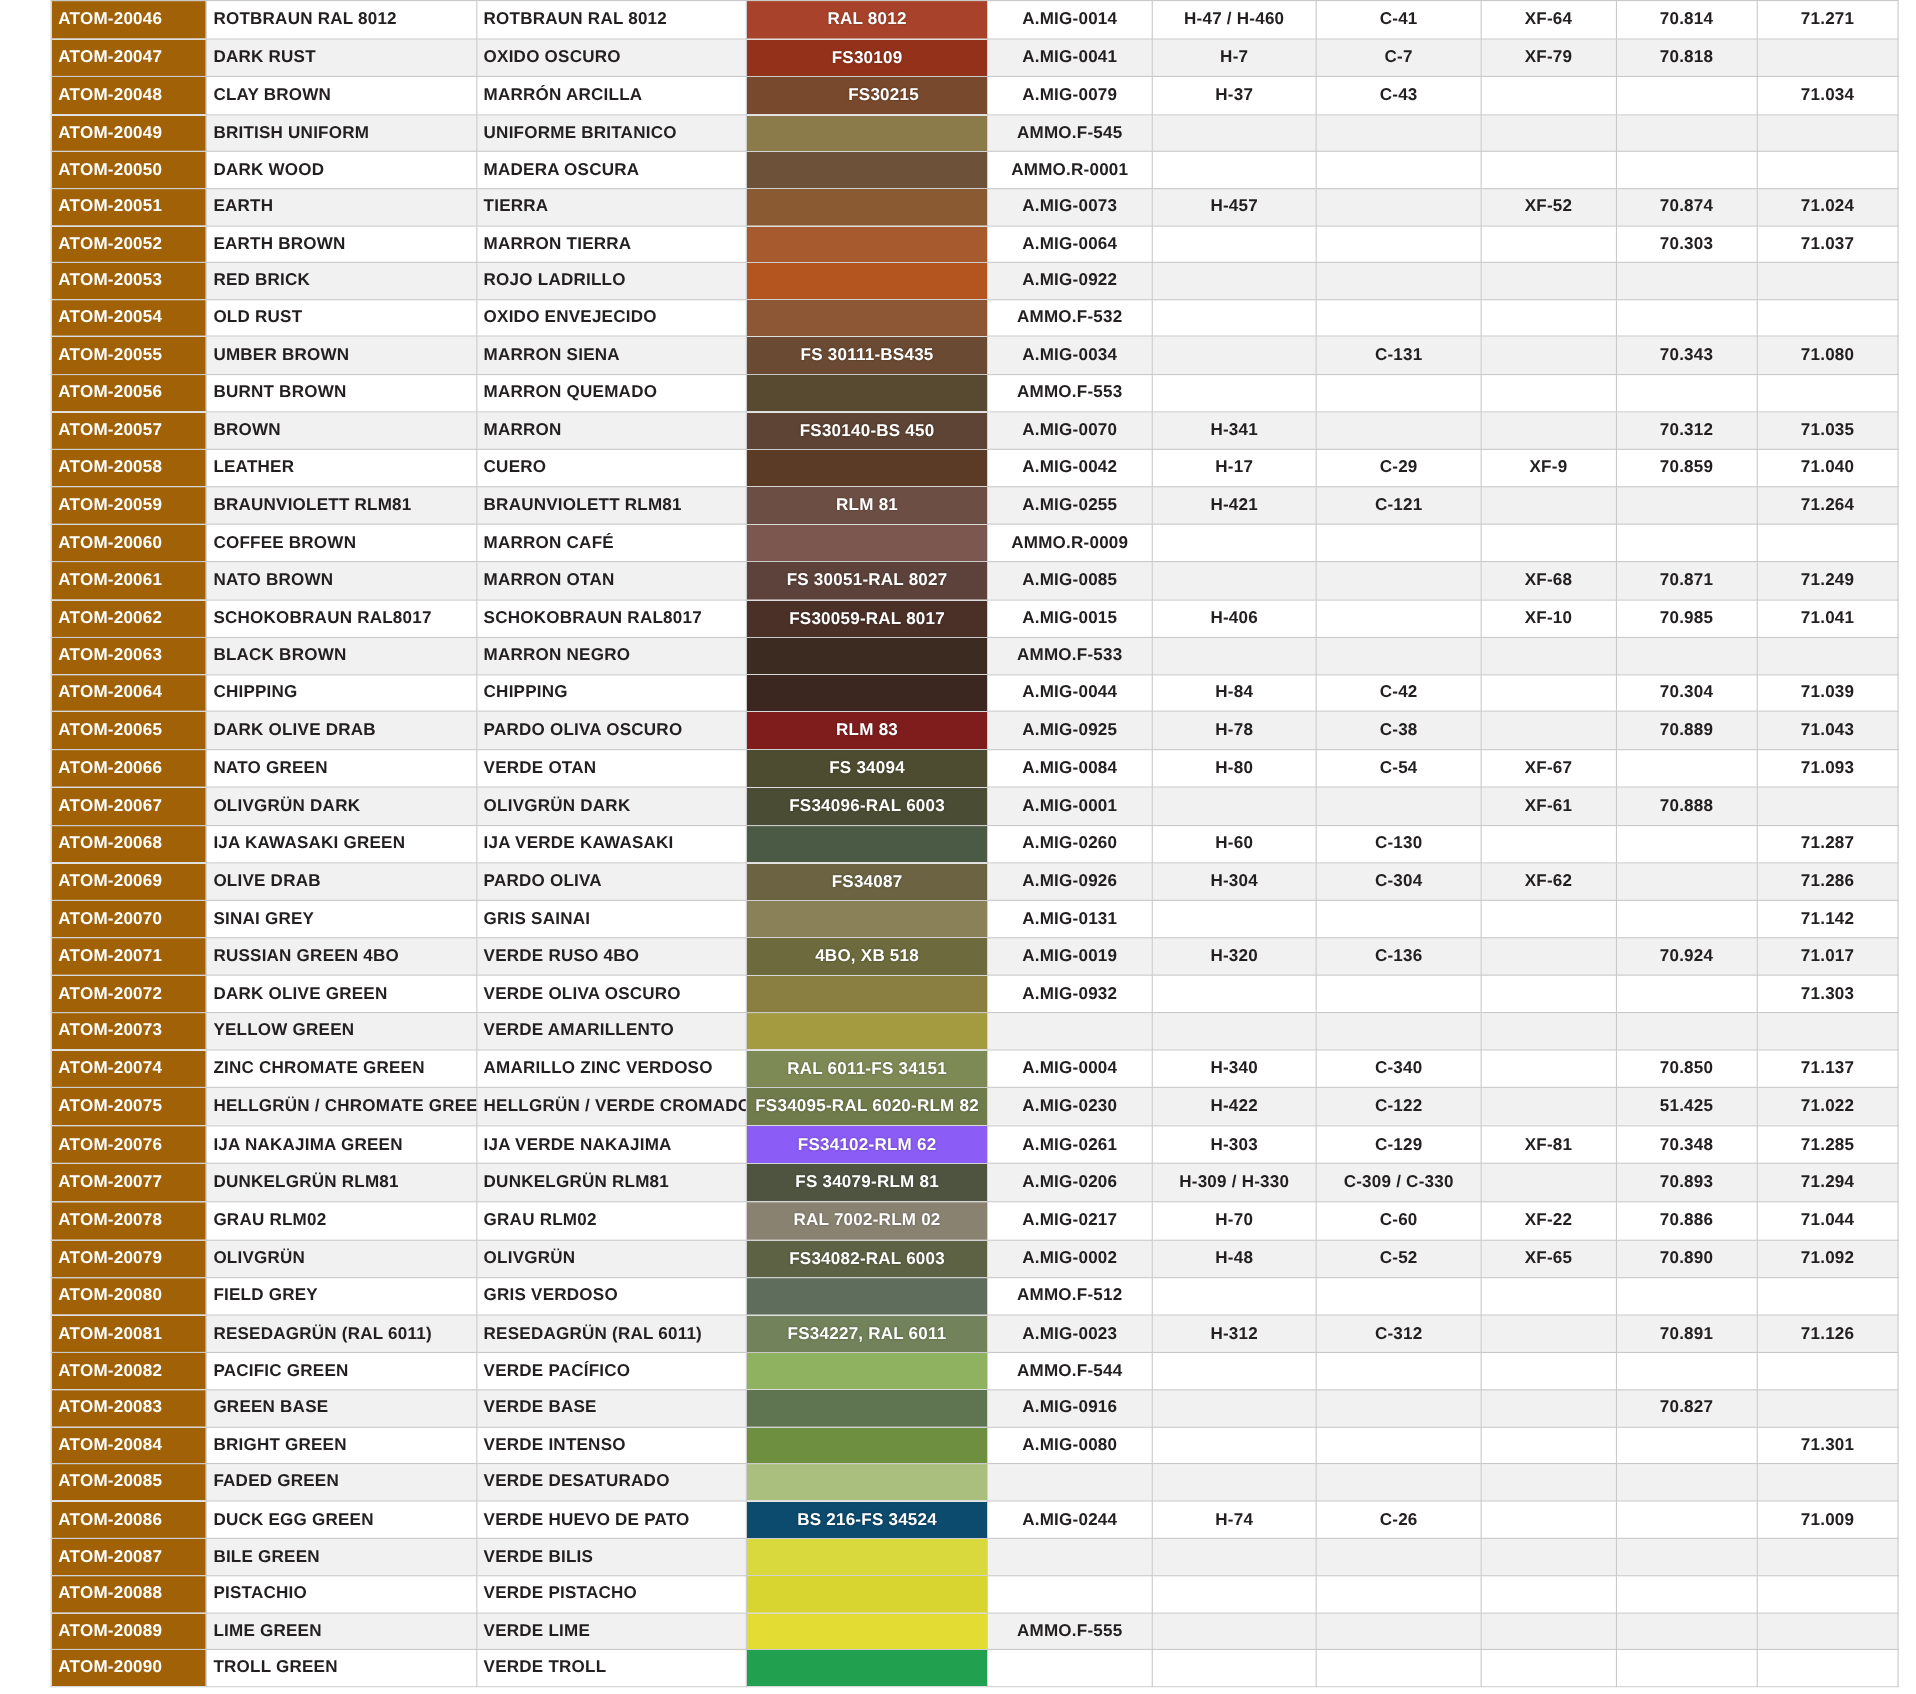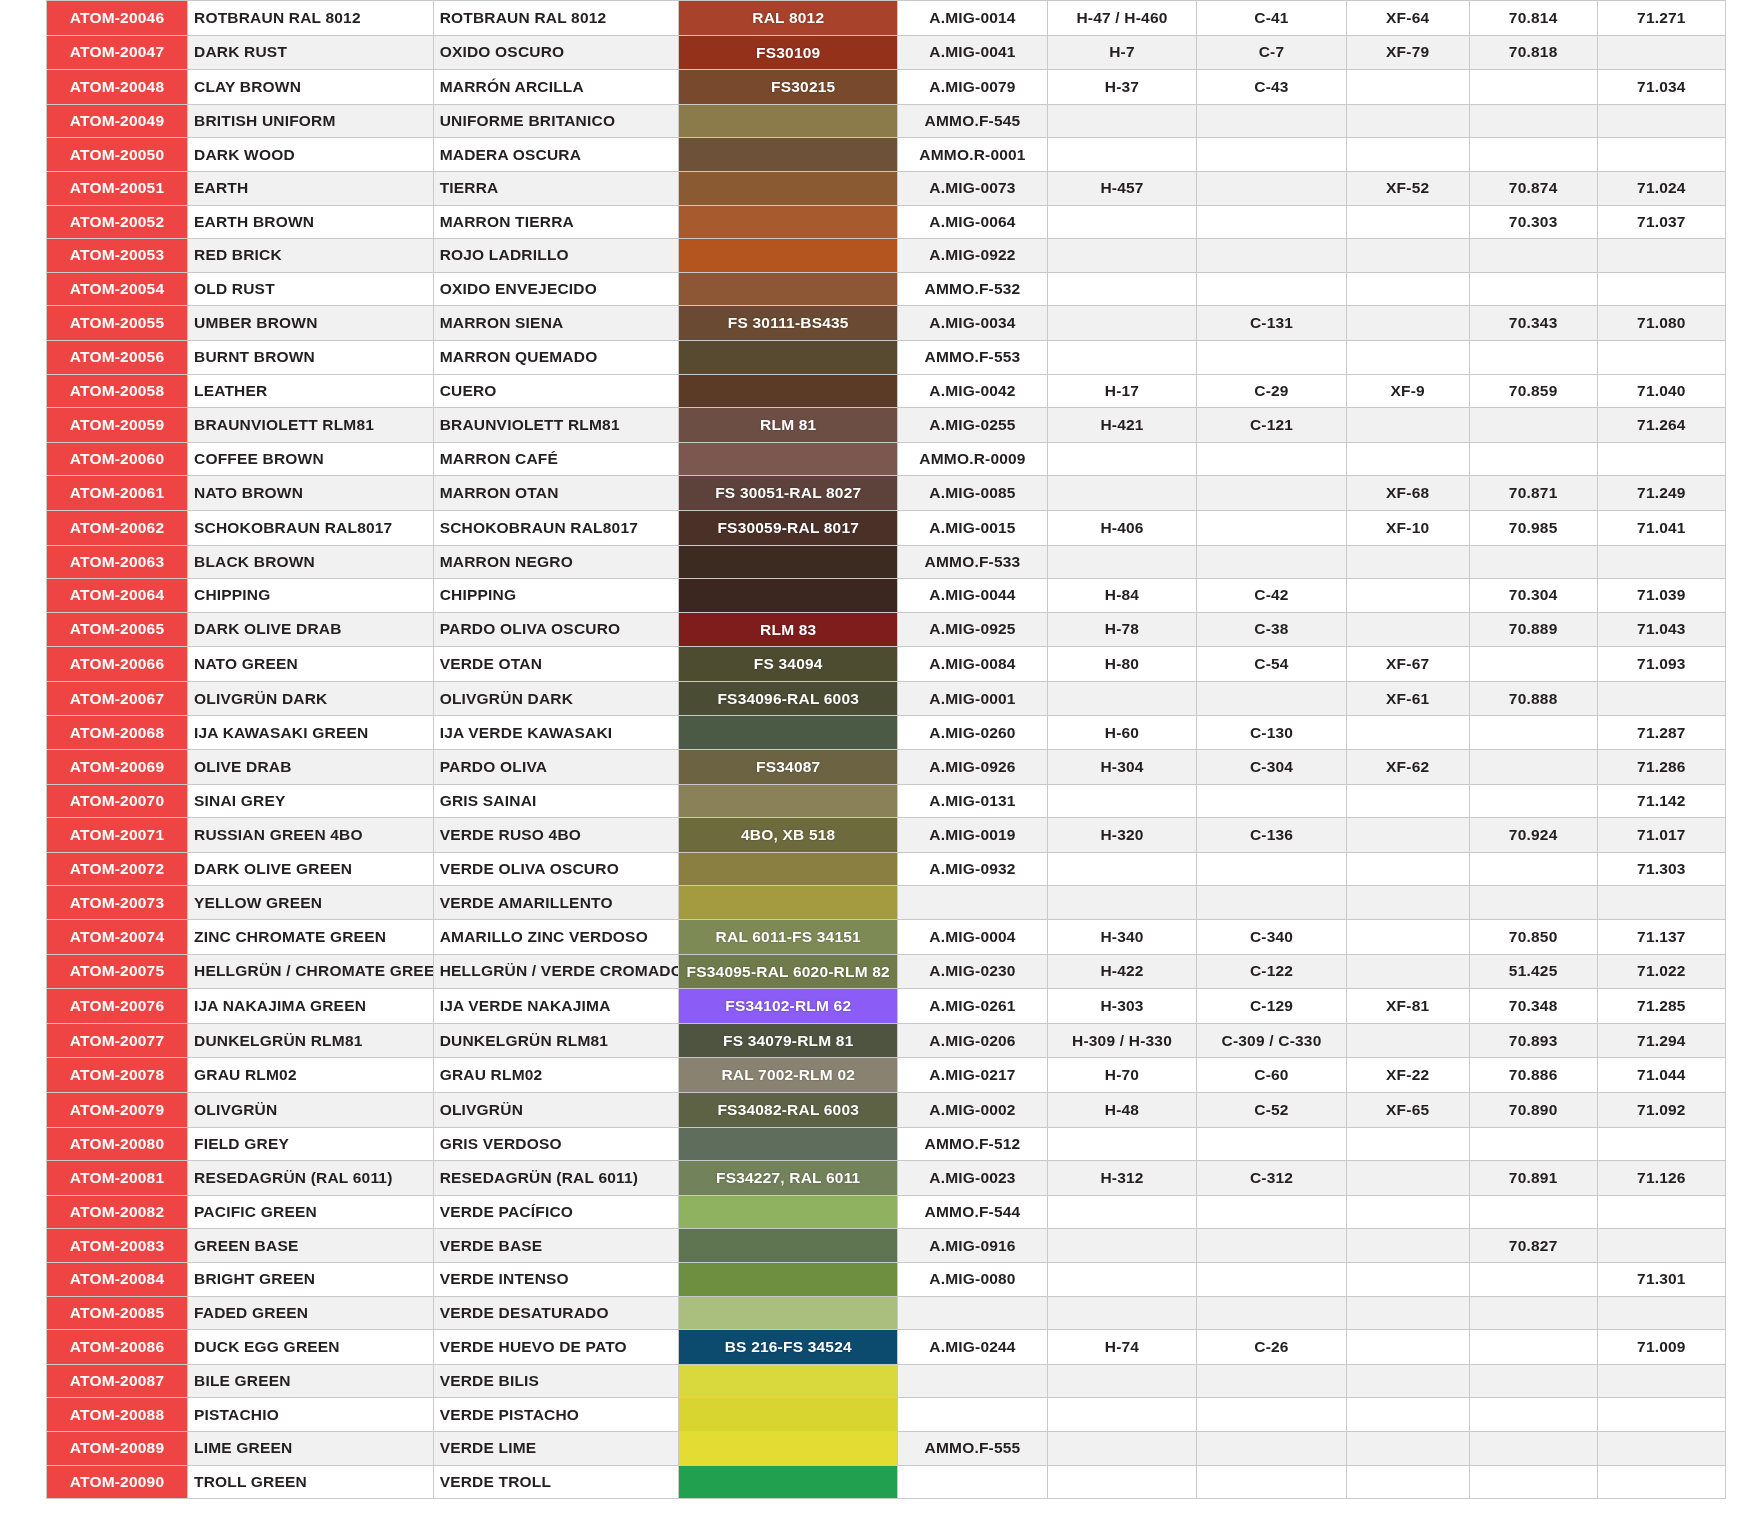--- a/index.html
+++ b/index.html
@@ -40,23 +40,22 @@
   .c-namees  { width: 230px; }
   .c-swatch  { width: 205px; padding: 0 !important; border-left: none !important; border-right: none !important; }
   .c-mig     { width: 140px; }
   .c-h       { width: 140px; }
   .c-c       { width: 140px; }
   .c-xf      { width: 115px; }
   .c-70      { width: 120px; }
   .c-71      { width: 120px; }
 
   td.code {
-    background: #ef4444;
+    background: #a16207;
     color: #ffffff;
-    text-align: center;
     font-size: 15px;
     border-color: #ffffff;
     letter-spacing: 0.1px;
   }
   td.name, td.namees {
     color: #231f20;
     text-align: left;
     background: #ffffff;
   }
   tr.alt td.name, tr.alt td.namees { background: #f1f1f1; }
@@ -227,20 +226,32 @@
           <td class="name">BURNT BROWN</td>
           <td class="namees">MARRON QUEMADO</td>
           <td class="swatch" style="background: rgb(88, 74, 48);"><span class="ref"></span></td>
           <td class="plain">AMMO.F-553</td>
           <td class="plain"></td>
           <td class="plain"></td>
           <td class="plain"></td>
           <td class="plain"></td>
           <td class="plain"></td>
         </tr>
+        <tr class="alt">
+          <td class="code">ATOM-20057</td>
+          <td class="name">BROWN</td>
+          <td class="namees">MARRON</td>
+          <td class="swatch" style="background: rgb(93, 68, 52);"><span class="ref">FS30140-BS 450</span></td>
+          <td class="plain">A.MIG-0070</td>
+          <td class="plain">H-341</td>
+          <td class="plain"></td>
+          <td class="plain"></td>
+          <td class="plain">70.312</td>
+          <td class="plain">71.035</td>
+        </tr>
         <tr>
           <td class="code">ATOM-20058</td>
           <td class="name">LEATHER</td>
           <td class="namees">CUERO</td>
           <td class="swatch" style="background: rgb(91, 58, 38);"><span class="ref"></span></td>
           <td class="plain">A.MIG-0042</td>
           <td class="plain">H-17</td>
           <td class="plain">C-29</td>
           <td class="plain">XF-9</td>
           <td class="plain">70.859</td>

